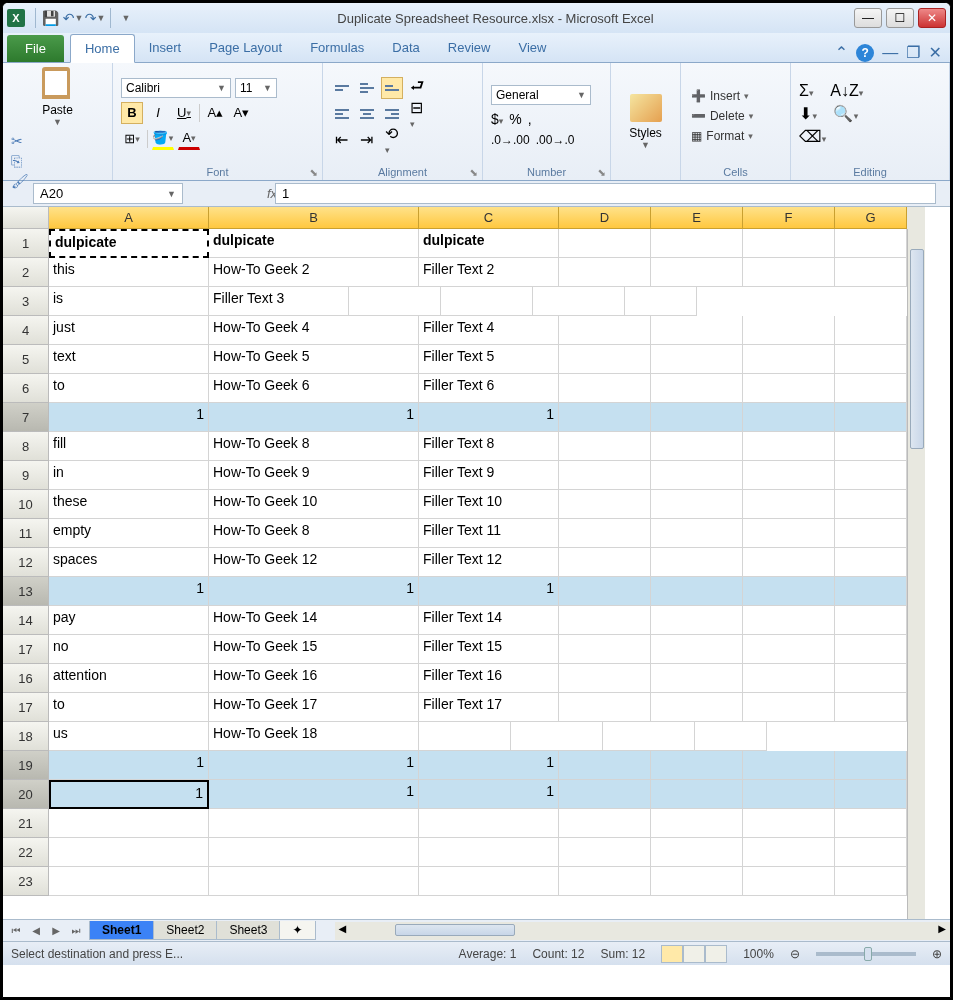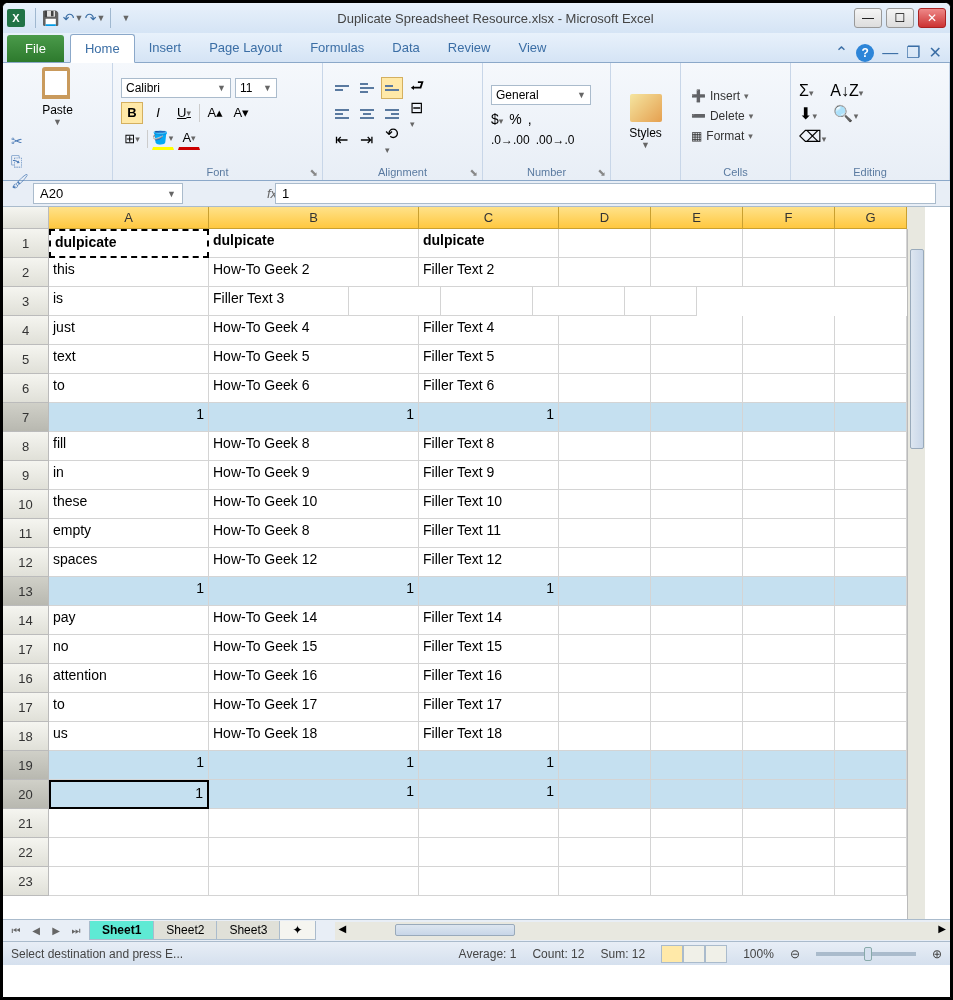--- a/index.html
+++ b/index.html
@@ -83,21 +83,21 @@
 .marching { border: 2px dashed #000 !important; }
 
 .scroll-v { width: 18px; background: #e8e8e0; border-left: 1px solid #bbb; position: relative; }
 .scroll-thumb-v { position: absolute; top: 20px; width: 14px; left: 2px; height: 200px; background: linear-gradient(90deg,#dde6f0,#c8d6e8); border: 1px solid #9ab; border-radius: 2px; }
 
 
 .sheet-tabs-row { height: 22px; background: #e8eef6; display: flex; align-items: center; border-top: 1px solid #abc; }
 .sheet-nav { display: flex; padding: 0 4px; gap: 2px; }
 .sheet-nav-btn { width: 18px; height: 16px; display: flex; align-items: center; justify-content: center; font-size: 10px; color: #666; cursor: pointer; }
 .sheet-tab { padding: 2px 12px; font-size: 12px; background: #e0e0d8; border: 1px solid #abc; border-top: none; cursor: pointer; margin-right: -1px; }
-.sheet-tab.active { background: #5eead4; font-weight: bold; }
+.sheet-tab.active { background: #3b82f6; font-weight: bold; }
 .scroll-h { flex: 1; height: 18px; background: #e8e8e0; margin-left: 20px; position: relative; }
 .scroll-thumb-h { position: absolute; left: 60px; top: 2px; height: 12px; width: 120px; background: linear-gradient(#dde6f0,#c8d6e8); border: 1px solid #9ab; border-radius: 2px; }
 
 
 .status-bar { height: 24px; background: linear-gradient(#e8eef6,#d5e0ee); border-top: 1px solid #abc; display: flex; align-items: center; font-size: 12px; color: #444; padding: 0 8px; gap: 16px; }
 .status-bar .spacer { flex: 1; }
 .view-btns { display: flex; }
 .view-btn { width: 22px; height: 18px; border: 1px solid #abc; background: #f0f0e8; cursor: pointer; }
 .view-btn.active { background: #ffe9a8; }
 .zoom-slider { width: 100px; height: 4px; background: #abc; position: relative; }
@@ -506,21 +506,20 @@
             <div class="cell" style="width: 210px;">How-To Geek  17</div>
             <div class="cell" style="width: 140px;">Filler Text 17</div>
             <div class="cell" style="width: 92px;"></div>
             <div class="cell" style="width: 92px;"></div>
             <div class="cell" style="width: 92px;"></div>
             <div class="cell" style="width: 72px;"></div>
           </div>
           <div class="cell-row">
             <div class="cell" style="width: 160px;">us</div>
             <div class="cell" style="width: 210px;">How-To Geek  18</div>
-            <div class="cell" style="width: 140px;">Filler Text 18</div>
             <div class="cell" style="width: 92px;"></div>
             <div class="cell" style="width: 92px;"></div>
             <div class="cell" style="width: 92px;"></div>
             <div class="cell" style="width: 72px;"></div>
           </div>
           <div class="cell-row dup">
             <div class="cell right" style="width: 160px;">1</div>
             <div class="cell right" style="width: 210px;">1</div>
             <div class="cell right" style="width: 140px;">1</div>
             <div class="cell" style="width: 92px;"></div>

